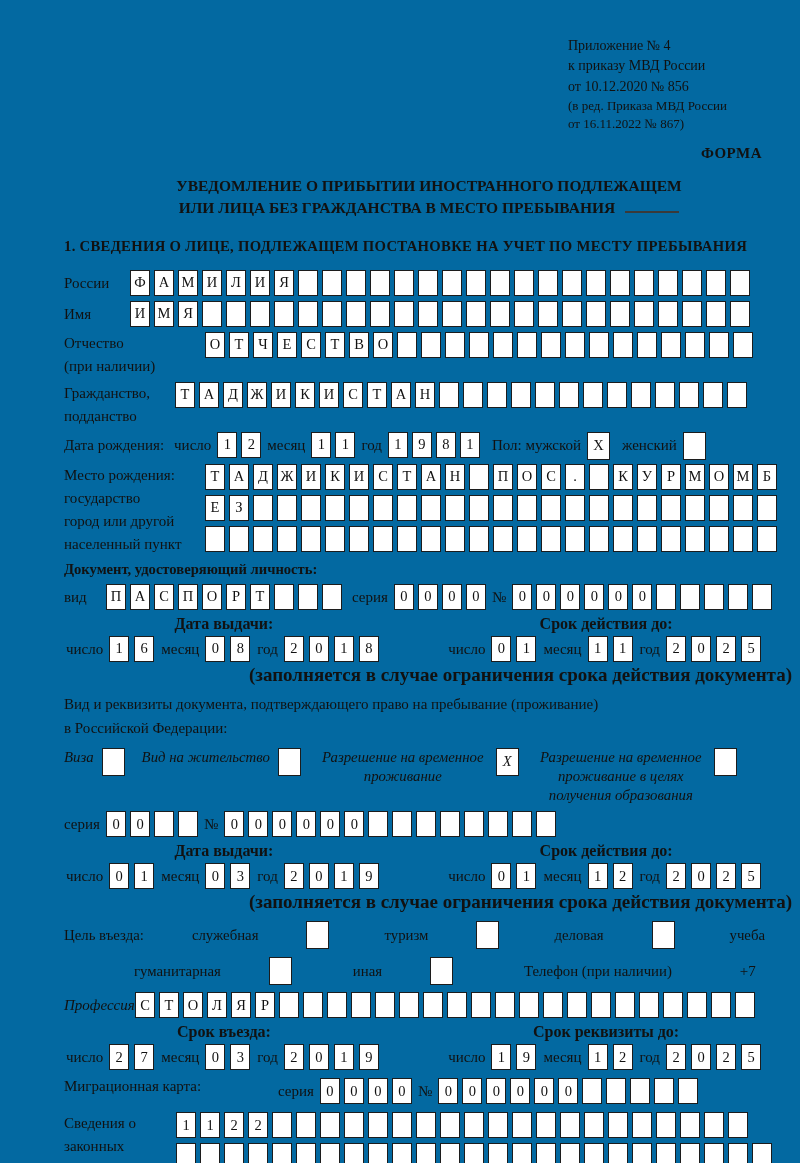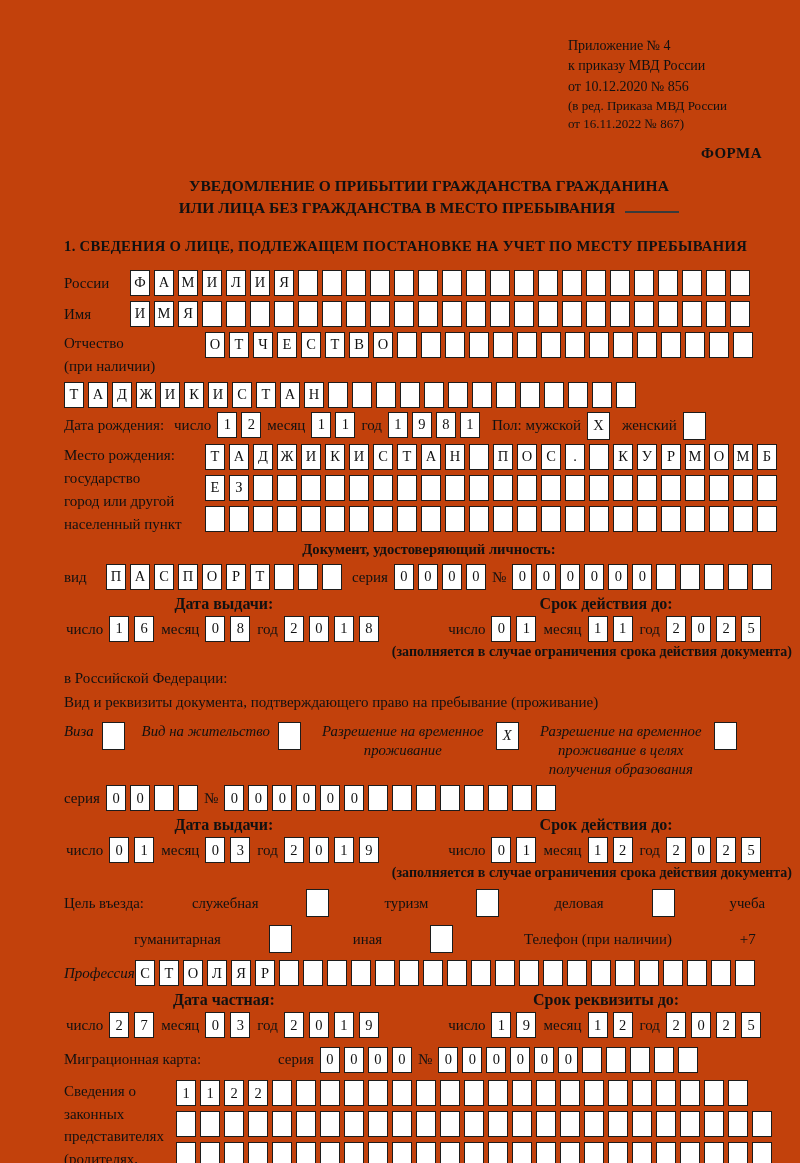--- a/index.html
+++ b/index.html
@@ -1,18 +1,18 @@
 <!DOCTYPE html>
 <html><head>
 <meta charset="utf-8">
 <style>
   * { box-sizing: border-box; margin: 0; padding: 0; }
   html,body { background:#fff; }
   body { width:800px; color:#111; font-family:"Liberation Serif","DejaVu Serif",serif; }
-  .page { width:800px; height:1163px; padding:36px 6px 8px 64px; overflow:hidden; background:#c2410c; }
+  .page { width:800px; height:1163px; padding:36px 6px 8px 64px; overflow:hidden; background:#0369a1; }
 
   .appendix { width:190px; margin-left:auto; margin-right:36px; font-size:14px; line-height:1.45; }
   .appendix .rev { font-size:13px; line-height:1.38; }
   .forma { font-weight:bold; text-align:right; padding-right:32px; margin-top:12px; font-size:15px; letter-spacing:0.5px; }
 
   .title { text-align:center; font-weight:bold; font-size:15.5px; margin-top:13px; line-height:1.42; }
   .title-underline { display:inline-block; width:54px; border-bottom:2px solid #3a3a3a; margin-left:10px; height:14px; }
 
   .sec-heading { font-weight:bold; font-size:14.7px; margin-top:19px; margin-bottom:15px; letter-spacing:0.3px; }
 
@@ -21,45 +21,45 @@
   .flabel.multi { line-height:23px; }
   .w66 { width:66px; } .w141 { width:141px; } .w111 { width:111px; } .w71 { width:71px;font-style:italic; } .w42 { width:42px; }
   .cells { display:flex; flex:none; }
   .cell { width:20px; height:26px; border:1.6px solid #1c1c1c; margin-right:4px; display:inline-flex;
           align-items:center; justify-content:center; font-size:14.5px; flex:none; background:#fff; }
   .cb .cell { width:23px; height:28px; }
   .dlabel { line-height:27px; margin:0 6px 0 2px; flex:none; }
 
   .stack .cells { margin-bottom:5px; }
 
-  .center-bold { text-align:center; font-weight:bold; font-size:14.6px; margin:4px 0 6px; }
+  .center-bold { text-align:left; font-weight:bold; font-size:14.6px; margin:4px 0 6px; }
 
   .dates { display:flex; justify-content:space-between; padding-right:28px; margin-top:4px; }
   .dheader { text-align:center; font-weight:bold; font-size:16px; margin-bottom:3px; }
   .dline { display:flex; font-size:15px; }
   .dline .cell { margin-right:5px; }
-  .note { text-align:right; font-weight:bold; font-size:14px; margin:1px 2px 5px 0; }
+  .note { text-align:right; font-weight:bold; font-size:19px; margin:1px 2px 5px 0; }
 
   .para { font-size:15px; line-height:1.6; margin-top:6px; }
 
   .opt-row { display:flex; align-items:flex-start; margin:8px 0 4px; font-size:14.8px;font-style:italic; }
   .opt { display:flex; align-items:flex-start; margin-right:13px; }
   .opt-label { line-height:1.3; }
   .opt-label.center { text-align:center; }
   .wrap170 { width:170px; }
   .opt .cells { margin-left:8px; margin-top:0; }
 
   .goal-row { display:flex; align-items:center; font-size:14.8px; margin-top:8px;gap:42px; }
   .goal-row .g-label { margin-right:6px; flex:none; }
   .goal-row .cells { margin-right:9px; }
   .indent70 { padding-left:70px; }
   .phone-label { margin-right:26px; flex:none; }
   .phone-prefix { margin-right:7px; font-size:15px; flex:none; }
 
-  .mig-row { display:flex; align-items:center; margin-top:7px; font-size:15px; }
+  .mig-row { display:flex; margin-top:7px; font-size:15px; }
   .mig-label { width:152px; flex:none; }
   .mig-gap { width:60px; flex:none; }
 
   .reps { display:flex; margin-top:7px; font-size:15px; }
   .reps-label { width:112px; line-height:1.5; flex:none; }
   .reps-col .cells { margin-bottom:5px; }
 </style>
 </head>
 <body>
 
@@ -69,21 +69,21 @@
     <div>Приложение № 4</div>
     <div>к приказу МВД России</div>
     <div>от 10.12.2020 № 856</div>
     <div class="rev">(в ред. Приказа МВД России</div>
     <div class="rev">от 16.11.2022 № 867)</div>
   </div>
 
   <div class="forma">ФОРМА</div>
 
   <div class="title">
-    <div>УВЕДОМЛЕНИЕ О ПРИБЫТИИ ГРАЖДАНСТВА ГРАЖДАНИНА</div>
+    <div>УВЕДОМЛЕНИЕ О ПРИБЫТИИ ИНОСТРАННОГО ПОДЛЕЖАЩЕМ</div>
     <div><span>ИЛИ ЛИЦА БЕЗ ГРАЖДАНСТВА В МЕСТО ПРЕБЫВАНИЯ</span><span class="title-underline"></span></div>
   </div>
 
   <div class="sec-heading">1. СВЕДЕНИЯ О ЛИЦЕ, ПОДЛЕЖАЩЕМ ПОСТАНОВКЕ НА УЧЕТ ПО МЕСТУ ПРЕБЫВАНИЯ</div>
 
   <div class="frow">
     <div class="flabel w66">России</div>
     <div class="cells">
         <span class="cell">Ф</span>
         <span class="cell">А</span>
@@ -172,20 +172,24 @@
         <span class="cell"></span>
         <span class="cell"></span>
         <span class="cell"></span>
         <span class="cell"></span>
         <span class="cell"></span>
         <span class="cell"></span>
       </div>
   </div>
 
   <div class="frow">
+    <div class="flabel multi w111">
+      <div>Гражданство,</div>
+      <div>подданство</div>
+    </div>
     <div class="cells">
         <span class="cell">Т</span>
         <span class="cell">А</span>
         <span class="cell">Д</span>
         <span class="cell">Ж</span>
         <span class="cell">И</span>
         <span class="cell">К</span>
         <span class="cell">И</span>
         <span class="cell">С</span>
         <span class="cell">Т</span>
@@ -406,22 +410,22 @@
             <span class="cell">0</span>
             <span class="cell">2</span>
             <span class="cell">5</span>
           </span>
       </div>
     </div>
   </div>
   <div class="note">(заполняется в случае ограничения срока действия документа)</div>
 
   <div class="para">
+    <div>Вид и реквизиты документа, подтверждающего право на пребывание (проживание)</div>
     <div>в Российской Федерации:</div>
-    <div>Вид и реквизиты документа, подтверждающего право на пребывание (проживание)</div>
   </div>
 
   <div class="opt-row">
     <div class="opt">
       <span class="opt-label">Виза</span>
       <span class="cells cb">
           <span class="cell"></span>
         </span>
     </div>
     <div class="opt">
@@ -603,21 +607,21 @@
         <span class="cell"></span>
         <span class="cell"></span>
         <span class="cell"></span>
         <span class="cell"></span>
         <span class="cell"></span>
       </div>
   </div>
 
   <div class="dates">
     <div class="dgroup">
-      <div class="dheader">Дата частная:</div>
+      <div class="dheader">Срок въезда:</div>
       <div class="dline">
         <span class="dlabel">число</span>
         <span class="cells">
             <span class="cell">2</span>
             <span class="cell">7</span>
           </span>
         <span class="dlabel">месяц</span>
         <span class="cells">
             <span class="cell">0</span>
             <span class="cell">3</span>

